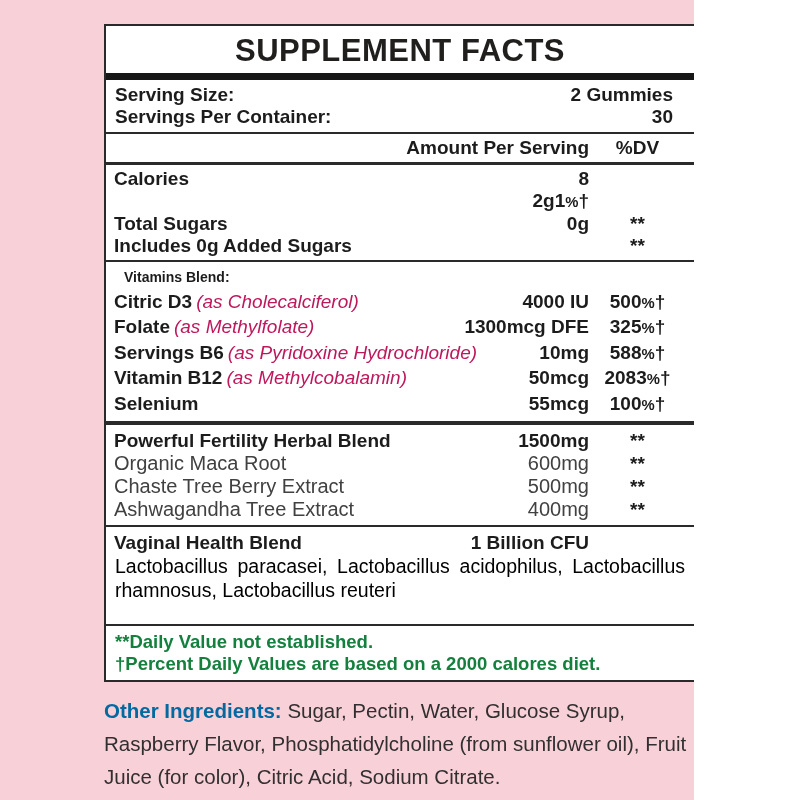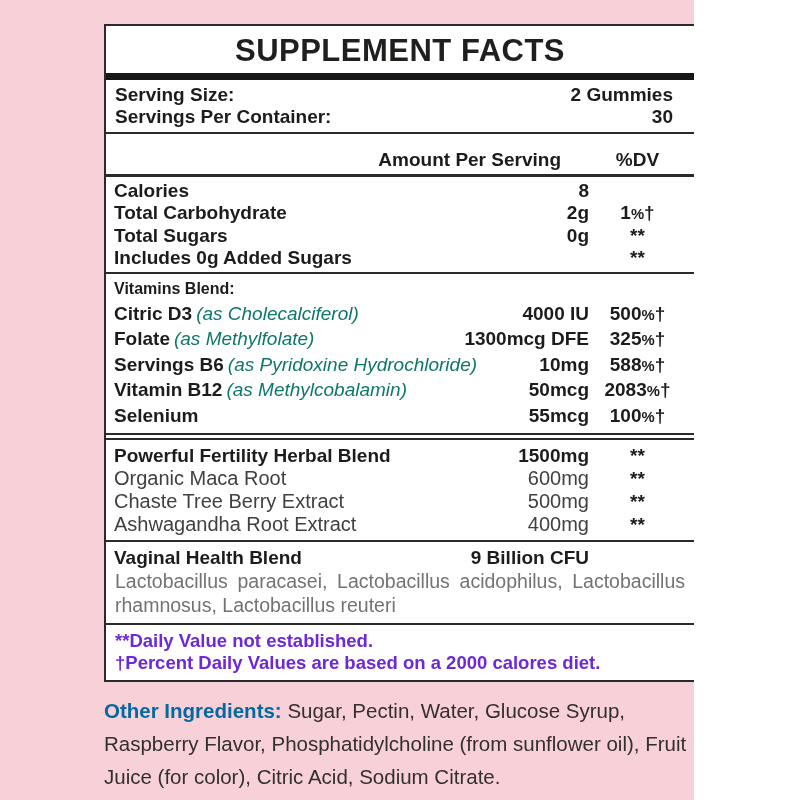--- a/index.html
+++ b/index.html
@@ -29,40 +29,40 @@
     font-size: 19px; font-weight: 700; line-height: 21.5px;
   }
   .row {
     display: grid; grid-template-columns: 1fr auto 97px;
     align-items: baseline; padding: 0 8px;
     font-size: 19px; font-weight: 700;
   }
   .row .amount { text-align: right; white-space: nowrap; }
   .row .dv { text-align: center; white-space: nowrap; }
   .pct { font-size: 0.78em; }
-  .head-row { padding-top: 16px; padding-bottom: 4px; line-height: 20px; gap: 28px; }
+  .head-row { padding-top: 4px; padding-bottom: 4px; line-height: 20px; }
   .nutrients { padding: 3px 0 4px 0; }
   .nutrients .row { line-height: 21.5px; }
   .vitamins { padding: 3px 0 4px 0; }
   .vitamins .row { line-height: 24.5px; }
-  .vit-heading { padding: 0 8px; font-size: 16px; font-weight: 700; line-height: 24.5px; }
-  .form { font-style: italic; font-weight: 400; color: #0f766e; margin-left: 4px; }
+  .vit-heading { padding: 0 18px; font-size: 14px; font-weight: 700; line-height: 24.5px; }
+  .form { font-style: italic; font-weight: 400; color: #be185d; margin-left: 4px; }
   .spacer { flex: 1; }
   .herbal { padding: 4px 0 4px 0; }
   .herbal .row { line-height: 23px; }
   .herbal .row.light { font-weight: 400; color: #414141; font-size: 20px; }
   .herbal .row.light .dv { font-weight: 700; color: #1c1c1c; font-size: 19px; }
-  .probiotic { padding: 4px 0 6px 0; }
+  .probiotic { padding: 4px 0 22px 0; }
   .probiotic .row { line-height: 24px; }
   .strains {
-    padding: 0 9px; font-size: 19.5px; font-weight: 400; color: #737373;
+    padding: 0 9px; font-size: 19.5px; font-weight: 400; color: #000000;
     line-height: 23.5px; text-align: justify;
   }
   .footnotes { padding: 5px 9px 6px 9px; }
-  .footnote { font-size: 18.5px; font-weight: 700; line-height: 22px; color: #6d28d9; }
+  .footnote { font-size: 18.5px; font-weight: 700; line-height: 22px; color: #15803d; }
   .other {
     position: absolute; left: 104px; top: 694px; width: 586px;
     font-size: 20.5px; line-height: 33px; color: #322f30; font-weight: 400;
   }
   .other b { font-weight: 700; color: #0369a1; }
 </style>
 </head>
 <body>
 
 <div class="stage">
@@ -93,21 +93,20 @@
 
     <div class="hr med"></div>
 
     <div class="nutrients">
       <div class="row">
         <span class="name">Calories</span>
         <span class="amount">8</span>
         <span class="dv dv-cell"></span>
       </div>
       <div class="row">
-        <span class="name">Total Carbohydrate</span>
         <span class="amount">2g</span>
         <span class="dv dv-cell">1<span class="pct">%</span>†</span>
       </div>
       <div class="row">
         <span class="name">Total Sugars</span>
         <span class="amount">0g</span>
         <span class="dv dv-cell">**</span>
       </div>
       <div class="row">
         <span class="name">Includes 0g Added Sugars</span>
@@ -162,32 +161,32 @@
         <span class="name">Organic Maca Root</span>
         <span class="amount">600mg</span>
         <span class="dv dv-cell">**</span>
       </div>
       <div class="row light">
         <span class="name">Chaste Tree Berry Extract</span>
         <span class="amount">500mg</span>
         <span class="dv dv-cell">**</span>
       </div>
       <div class="row light">
-        <span class="name">Ashwagandha Root Extract</span>
+        <span class="name">Ashwagandha Tree Extract</span>
         <span class="amount">400mg</span>
         <span class="dv dv-cell">**</span>
       </div>
     </div>
 
     <div class="hr"></div>
 
     <div class="probiotic">
       <div class="row">
         <span class="name">Vaginal Health Blend</span>
-        <span class="amount">9 Billion CFU</span>
+        <span class="amount">1 Billion CFU</span>
         <span class="dv"></span>
       </div>
       <div class="strains">Lactobacillus paracasei, Lactobacillus acidophilus, Lactobacillus rhamnosus, Lactobacillus reuteri</div>
     </div>
 
     <div class="hr"></div>
 
     <div class="footnotes">
       <div class="footnote">**Daily Value not established.</div>
       <div class="footnote">†Percent Daily Values are based on a 2000 calores diet.</div>

